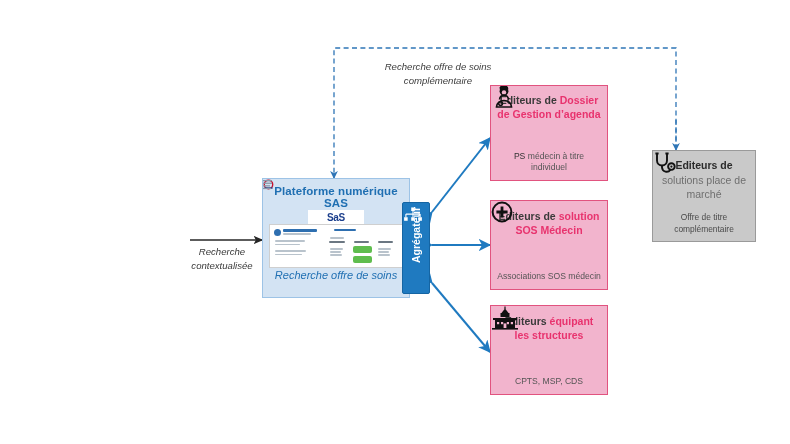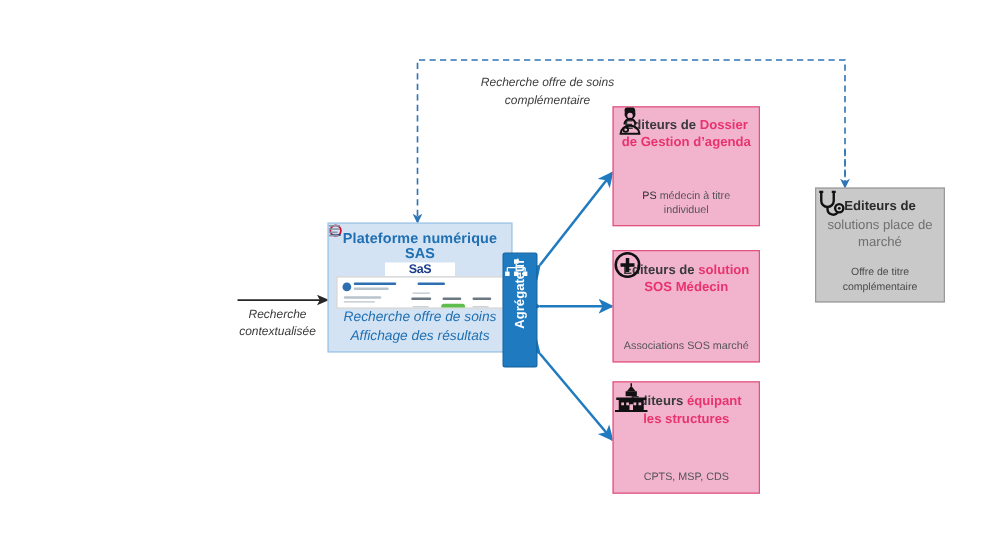--- a/index.html
+++ b/index.html
@@ -77,21 +77,21 @@
   <div class="conn-label" style="left:180px;top:245px;width:84px;">
     <div>Recherche</div>
     <div>contextualisée</div>
   </div>
 
   <div class="conn-label" style="left:350px;top:60px;width:176px;color:#3d3d3d;">
     <div>Recherche offre de soins</div>
     <div>complémentaire</div>
   </div>
 
-  <div class="box" id="platform" style="left:262px;top:178px;width:148px;height:104px;padding:6px 5px 4px;justify-content:space-between;">
+  <div class="box" id="platform" style="left:262px;top:178px;width:148px;height:120px;padding:6px 5px 14px;justify-content:space-between;">
     <div id="platform-title">Plateforme numérique SAS</div>
 
     <div id="sas-logo" style="width:56px;height:15px;margin-top:1px;">
       <svg width="11" height="11" viewBox="0 0 12 12">
         <circle cx="6" cy="6" r="4.6" fill="none" stroke="#c8102e" stroke-width="1.5"></circle>
         <path d="M1.5,9.8 L10.5,9.8" stroke="#1b3e8c" stroke-width="1.4"></path>
       </svg>
       <span class="sastext">SaS</span>
       <svg width="10" height="11" viewBox="0 0 10 11">
         <rect x="0" y="1" width="9" height="1.3" fill="#8a98a8"></rect>
@@ -123,21 +123,20 @@
       <div class="sk" style="left:60px;top:23px;width:13px;height:1.4px;"></div>
       <div class="sk" style="left:60px;top:26px;width:11px;height:1.4px;"></div>
       <div class="sk" style="left:60px;top:29px;width:12px;height:1.4px;"></div>
       <div class="sk" style="left:108px;top:23px;width:13px;height:1.4px;"></div>
       <div class="sk" style="left:108px;top:26px;width:11px;height:1.4px;"></div>
       <div class="sk" style="left:108px;top:29px;width:12px;height:1.4px;"></div>
     </div>
 
     <div id="platform-foot">
       <div>Recherche offre de soins</div>
-      <div>Affichage des résultats</div>
     </div>
   </div>
 
   <div id="agg" style="left:402px;top:202px;width:26px;height:90px;">
     <svg width="20" height="16" viewBox="0 0 22 18" style="margin-top:4px;">
       <rect x="9" y="0.5" width="4" height="4" fill="#fff"></rect>
       <path d="M11,4.5 L11,8 M3,8 L19,8 M3,8 L3,11.5 M11,8 L11,11.5 M19,8 L19,11.5" stroke="#fff" stroke-width="1.2" fill="none"></path>
       <rect x="1" y="11.5" width="4" height="4" fill="#fff"></rect>
       <rect x="9" y="11.5" width="4" height="4" fill="#fff"></rect>
       <rect x="17" y="11.5" width="4" height="4" fill="#fff"></rect>
@@ -168,21 +167,21 @@
     <div class="title">
       <span>Editeurs de </span><em>solution SOS Médecin</em>
     </div>
     <div class="icon">
       <svg width="22" height="22" viewBox="0 0 22 22">
         <circle cx="11" cy="11" r="9.4" fill="none" stroke="#111" stroke-width="2"></circle>
         <path d="M11,5.4 L11,16.6 M5.4,11 L16.6,11" stroke="#111" stroke-width="2.8"></path>
       </svg>
     </div>
     <div class="sub">
-      <span>Associations SOS marché</span>
+      <span>Associations SOS médecin</span>
     </div>
   </div>
 
   <div class="box pink" style="left:490px;top:305px;width:118px;height:90px;padding:8px 6px 6px;justify-content:space-between;">
     <div class="title">
       <span>Editeurs </span><em>équipant les structures</em>
     </div>
     <div class="icon">
       <svg width="28" height="24" viewBox="0 0 28 24">
         <path d="M14,0.5 L14,3" stroke="#111" stroke-width="1.2"></path>

